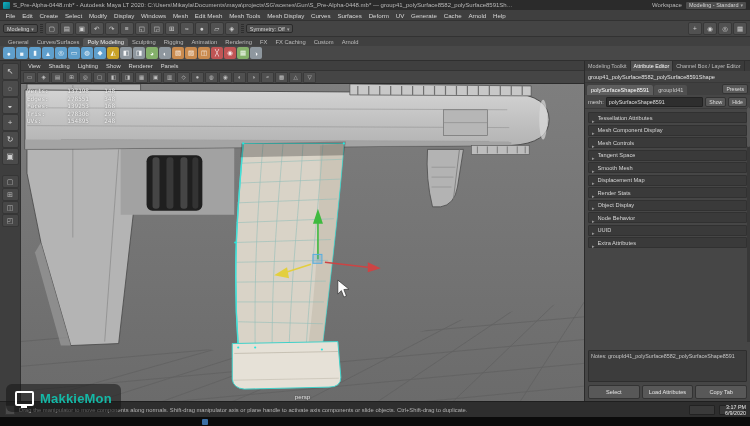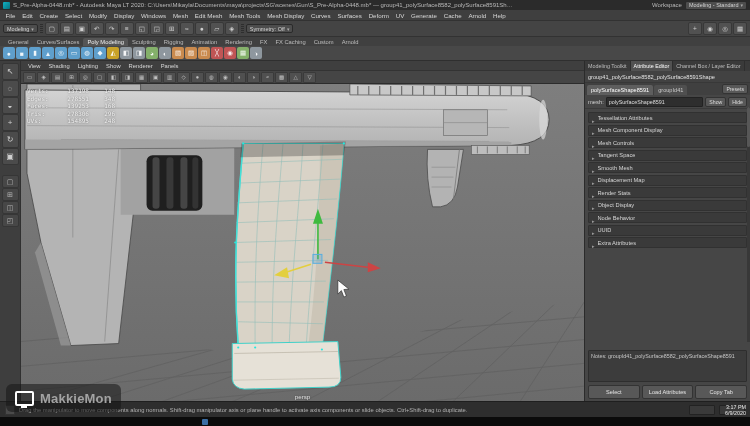--- a/index.html
+++ b/index.html
@@ -98,21 +98,21 @@
   #helpline .text{font-size:5.8px;color:#b3b3b3;white-space:nowrap;overflow:hidden;flex:1;}
   .hl-field{width:24px;height:8px;background:#3a3a3a;border:1px solid #222;border-radius:1px;flex:0 0 auto;}
   #taskbar{position:absolute;left:0;right:0;bottom:0;height:9px;background:#0b0b0b;}
   #taskbar-app{position:absolute;left:202px;bottom:1.5px;width:6px;height:6px;background:#3a6ea5;border-radius:1px;}
   #clock{position:absolute;right:4px;top:404px;text-align:right;font-size:5.4px;line-height:6px;color:#eaeaea;z-index:40;}
   
   #watermark{position:absolute;left:6px;top:384px;height:28px;display:flex;align-items:center;gap:6px;
     padding:0 9px;background:rgba(22,22,22,.55);border-radius:6px;z-index:50;}
   .monitor-icon{position:relative;width:15px;height:11px;border:2px solid #fff;border-radius:2px;}
   .monitor-icon::after{content:"";position:absolute;left:3.5px;bottom:-4px;width:6px;height:2px;background:#fff;}
-  #watermark .wm-text{font-size:13px;font-weight:bold;color:#a3a3a3;letter-spacing:.2px;}
+  #watermark .wm-text{font-size:13px;font-weight:bold;color:#14b8a6;letter-spacing:.2px;}
 </style>
 </head>
 <body>
 
 <div id="app">
 
   <div id="titlebar">
     <span class="maya-logo"></span>
     <span id="title-text">S_Pre-Alpha-0448.mb* - Autodesk Maya LT 2020: C:\Users\Mikayla\Documents\maya\projects\SG\scenes\Gun\S_Pre-Alpha-0448.mb* --- group41_polySurface8582_polySurface8591Shape</span>
     <span class="right">

